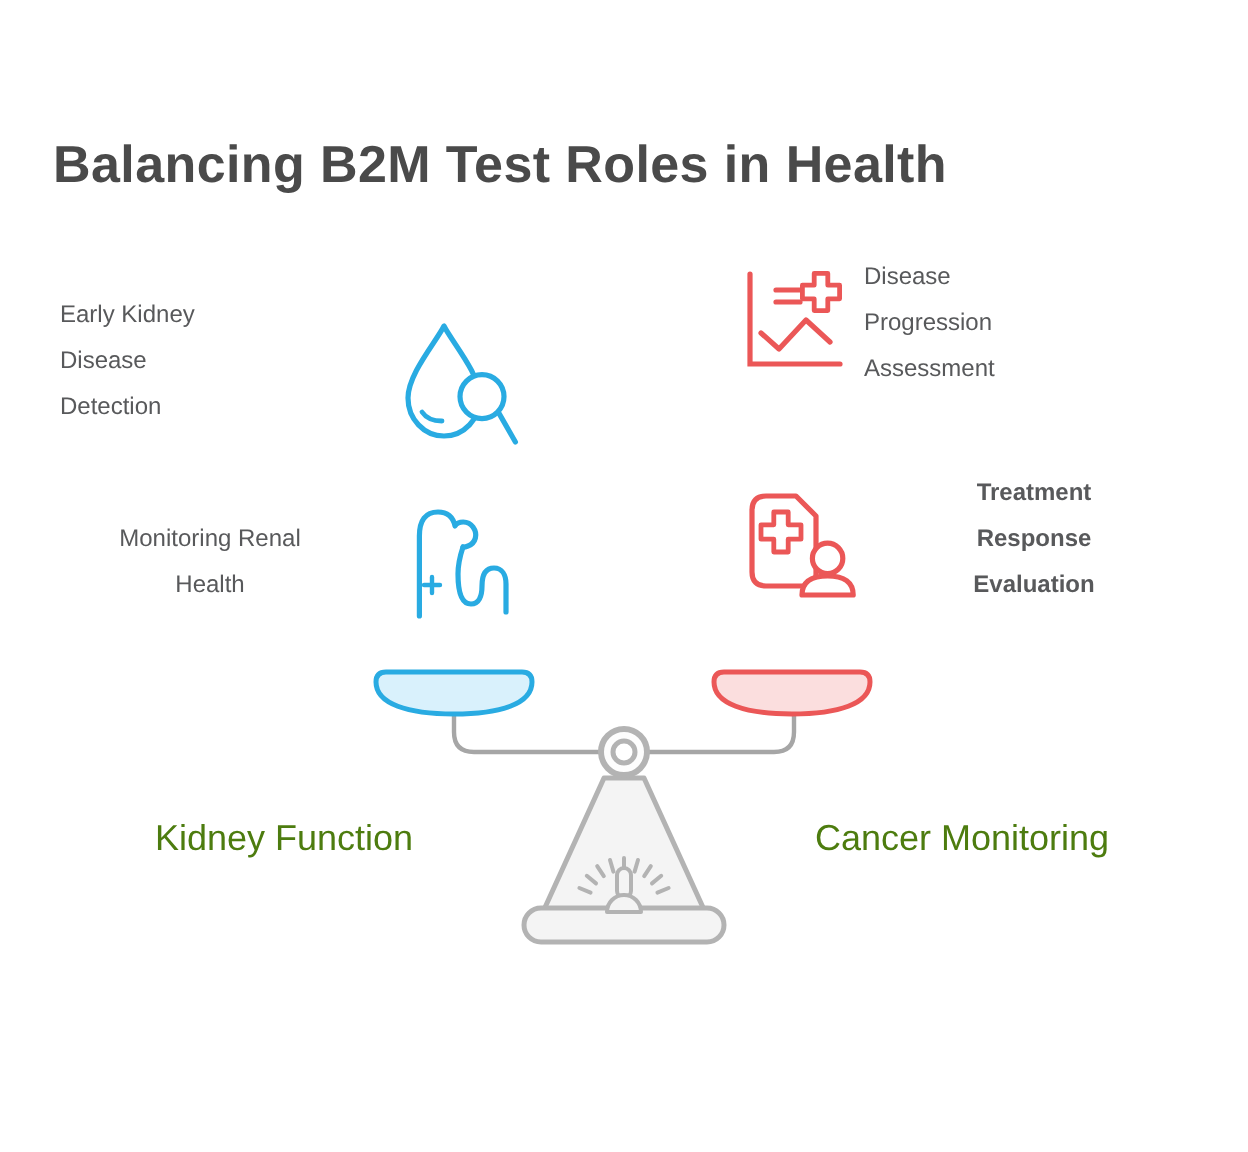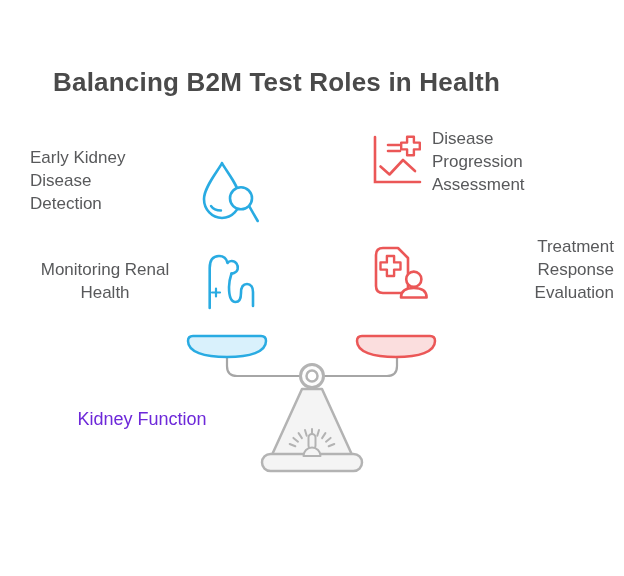--- a/index.html
+++ b/index.html
@@ -6,48 +6,48 @@
   .canvas{
     position:relative;
     width:624px;height:576px;
     background:#ffffff;
     font-family:"Liberation Sans", sans-serif;
     overflow:hidden;
   }
   .title{
     position:absolute;
     left:0;top:50px;width:500px;
-    text-align:right;
+    text-align:center;
     font-size:26px;font-weight:700;
     color:#4a4a4a;
     letter-spacing:0.2px;
   }
   .item-label{
     position:absolute;
-    font-size:17px;
+    font-size:12px;
     line-height:23px;
     color:#58595B;
     white-space:pre-line;
   }
   .label-l1{left:30px;top:146px;width:160px;text-align:left;}
   .label-l2{left:20px;top:258px;width:170px;text-align:center;}
   .label-r1{left:432px;top:127px;width:170px;text-align:left;}
-  .label-r2{left:444px;top:235px;width:170px;text-align:right;}
+  .label-r2{left:432px;top:235px;width:170px;text-align:center;font-weight:bold;}
   .icon{position:absolute;display:block;}
   .icon-drop{left:202px;top:160px;}
   .icon-kidney{left:203px;top:252px;}
   .icon-chart{left:368px;top:131px;}
   .icon-doc{left:372px;top:244px;}
   .scale-art{position:absolute;left:180px;top:332px;}
   .pan-label{
     position:absolute;
     top:409px;width:220px;
     text-align:center;
     font-size:18px;
-    color:#6d28d9;
+    color:#4d7c0f;
   }
   .pan-label-left{left:32px;}
   .pan-label-right{left:371px;}
 </style>
 </head>
 <body>
 
 <div class="canvas">
 
   <h1 class="title">Balancing B2M Test Roles in Health</h1>
@@ -125,14 +125,15 @@
       <circle cx="312" cy="376" r="11.5" fill="#FDFDFD" stroke="#B3B3B3" stroke-width="3"></circle>
       <circle cx="312" cy="376" r="5.5" fill="#ffffff" stroke="#B3B3B3" stroke-width="2.5"></circle>
 
       <path d="M 193 336 L 261 336 Q 266 336 266 341 C 266 352 250 357 227 357 C 204 357 188 352 188 341 Q 188 336 193 336 Z" fill="#D9F1FC" stroke="#29ABE2" stroke-width="2.5" stroke-linejoin="round"></path>
 
       <path d="M 362 336 L 430 336 Q 435 336 435 341 C 435 352 419 357 396 357 C 373 357 357 352 357 341 Q 357 336 362 336 Z" fill="#FBDEDE" stroke="#EB5757" stroke-width="2.5" stroke-linejoin="round"></path>
     </svg>
   </span>
 
   <div class="pan-label pan-label-left">Kidney Function</div>
+  <div class="pan-label pan-label-right">Cancer Monitoring</div>
 
 </div>
 
 </body></html>

